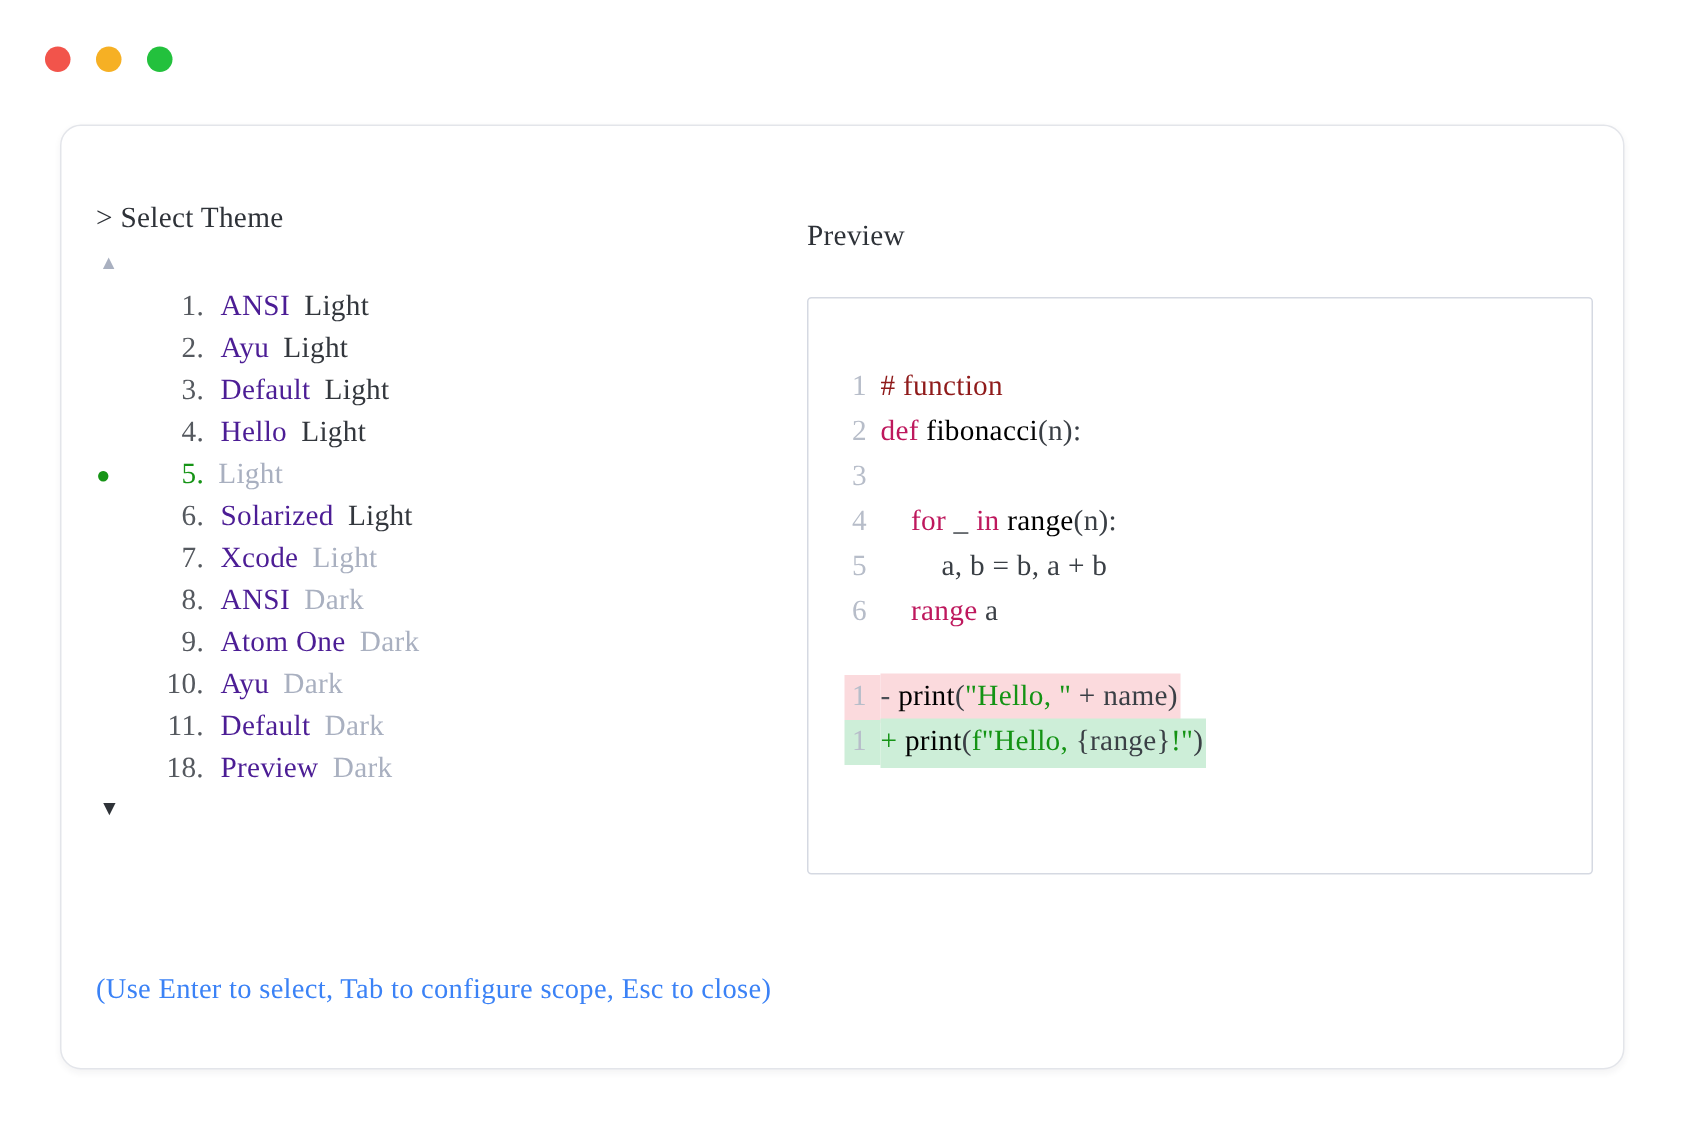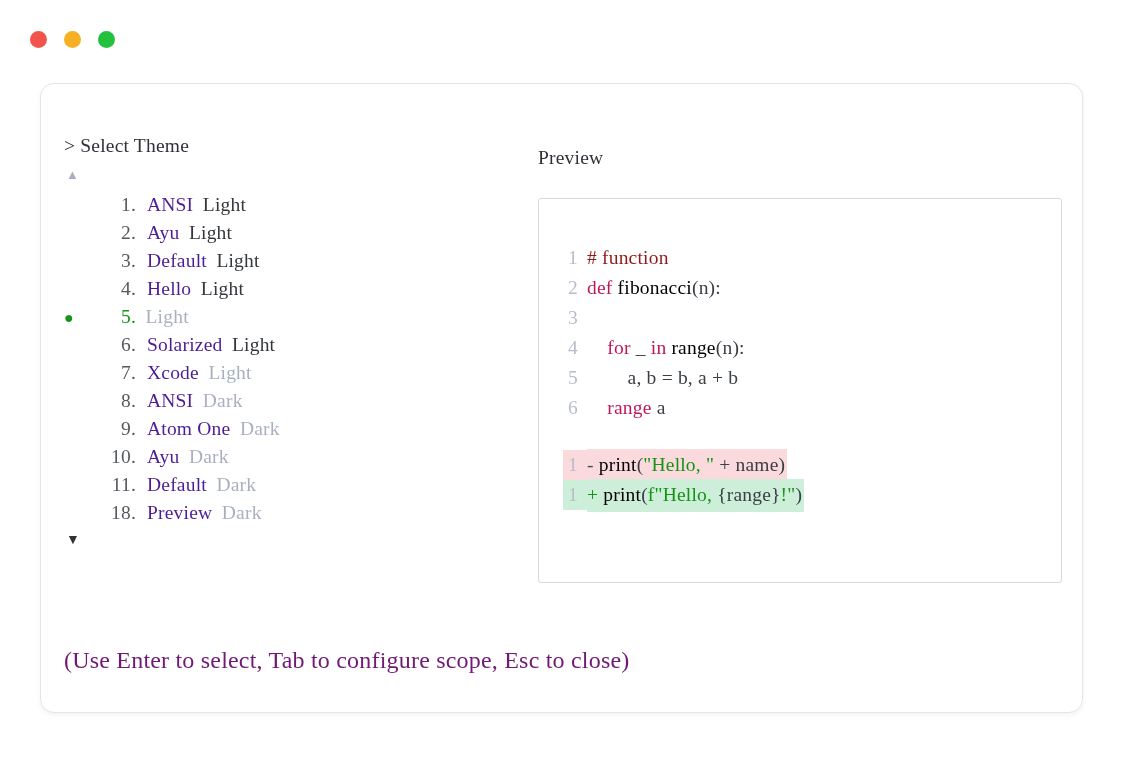--- a/index.html
+++ b/index.html
@@ -117,24 +117,24 @@
     color: #33373d;
   }
   .row-variant.muted { color: #a9b0c0; }
   .theme-row.selected .row-index,
   .theme-row.selected .row-name { color: #169416; }
 
   .hint {
     position: absolute;
     left: 23px;
     top: 562px;
-    font-size: 24px;
+    font-size: 19px;
     line-height: 28px;
     letter-spacing: 0.2px;
-    color: #701a75;
+    color: #3b82f6;
     white-space: pre;
   }
 
   
   .right-col {
     position: absolute;
     left: 497px;
     top: 60px;
     width: 612px;
   }

